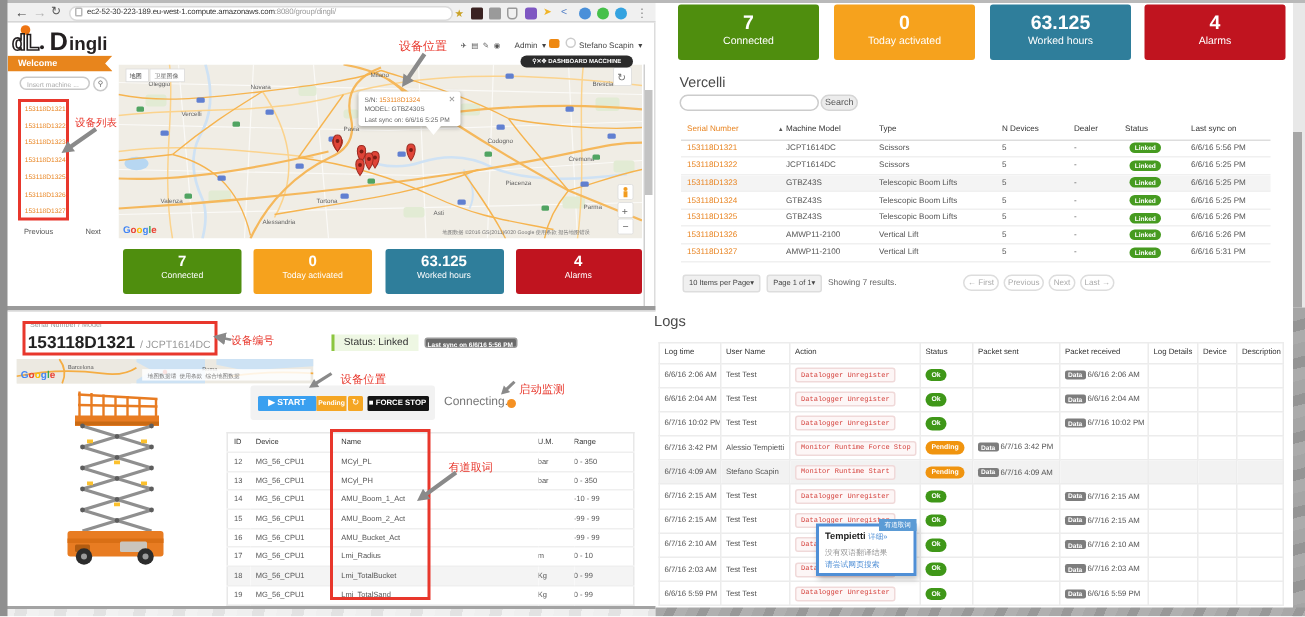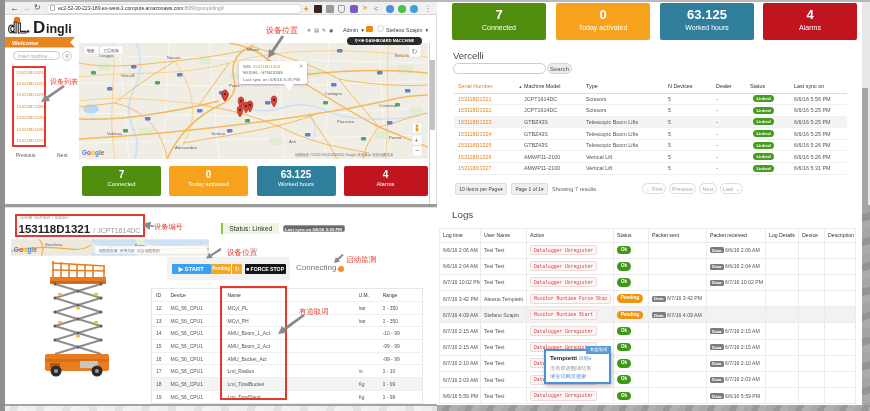--- a/index.html
+++ b/index.html
@@ -534,21 +534,21 @@
 </tbody>
     </table>
 <div class="a" style="left:455px;top:183px;width:52px;height:12px;background:#f0f0f0;border:1px solid #ddd;border-radius:2px;font-size:5px;color:#444;text-align:center;line-height:11px">10 Items per Page▾</div>
 <div class="a" style="left:511px;top:183px;width:37px;height:12px;background:#f0f0f0;border:1px solid #ddd;border-radius:2px;font-size:5px;color:#444;text-align:center;line-height:11px">Page 1 of 1▾</div>
 <div class="a" style="left:552px;top:186px;font-size:5.6px;color:#666">Showing 7 results.</div>
 <div class="a" style="left:642px;top:183px;width:24px;height:11px;border:1px solid #ddd;border-radius:6px;font-size:5.4px;color:#aaa;text-align:center;line-height:10px">← First</div>
 <div class="a" style="left:669px;top:183px;width:27px;height:11px;border:1px solid #ddd;border-radius:6px;font-size:5.4px;color:#aaa;text-align:center;line-height:10px">Previous</div>
 <div class="a" style="left:699px;top:183px;width:18px;height:11px;border:1px solid #ddd;border-radius:6px;font-size:5.4px;color:#aaa;text-align:center;line-height:10px">Next</div>
 <div class="a" style="left:720px;top:183px;width:23px;height:11px;border:1px solid #ddd;border-radius:6px;font-size:5.4px;color:#aaa;text-align:center;line-height:10px">Last →</div>
 
-<div class="a" style="left:452px;top:209px;font-size:9.8px;color:#4a4a4a">Logs</div>
+<div class="a" style="left:436px;top:209px;font-size:9.8px;color:#4a4a4a">Logs</div>
 <table id="logs" style="left:439px;top:228px;width:416px;font-size:5.2px;color:#555">
 <colgroup>
         <col style="width:41px">
         <col style="width:46px">
         <col style="width:87px">
         <col style="width:35px">
         <col style="width:58px">
         <col style="width:59px">
         <col style="width:33px">
         <col style="width:26px">

